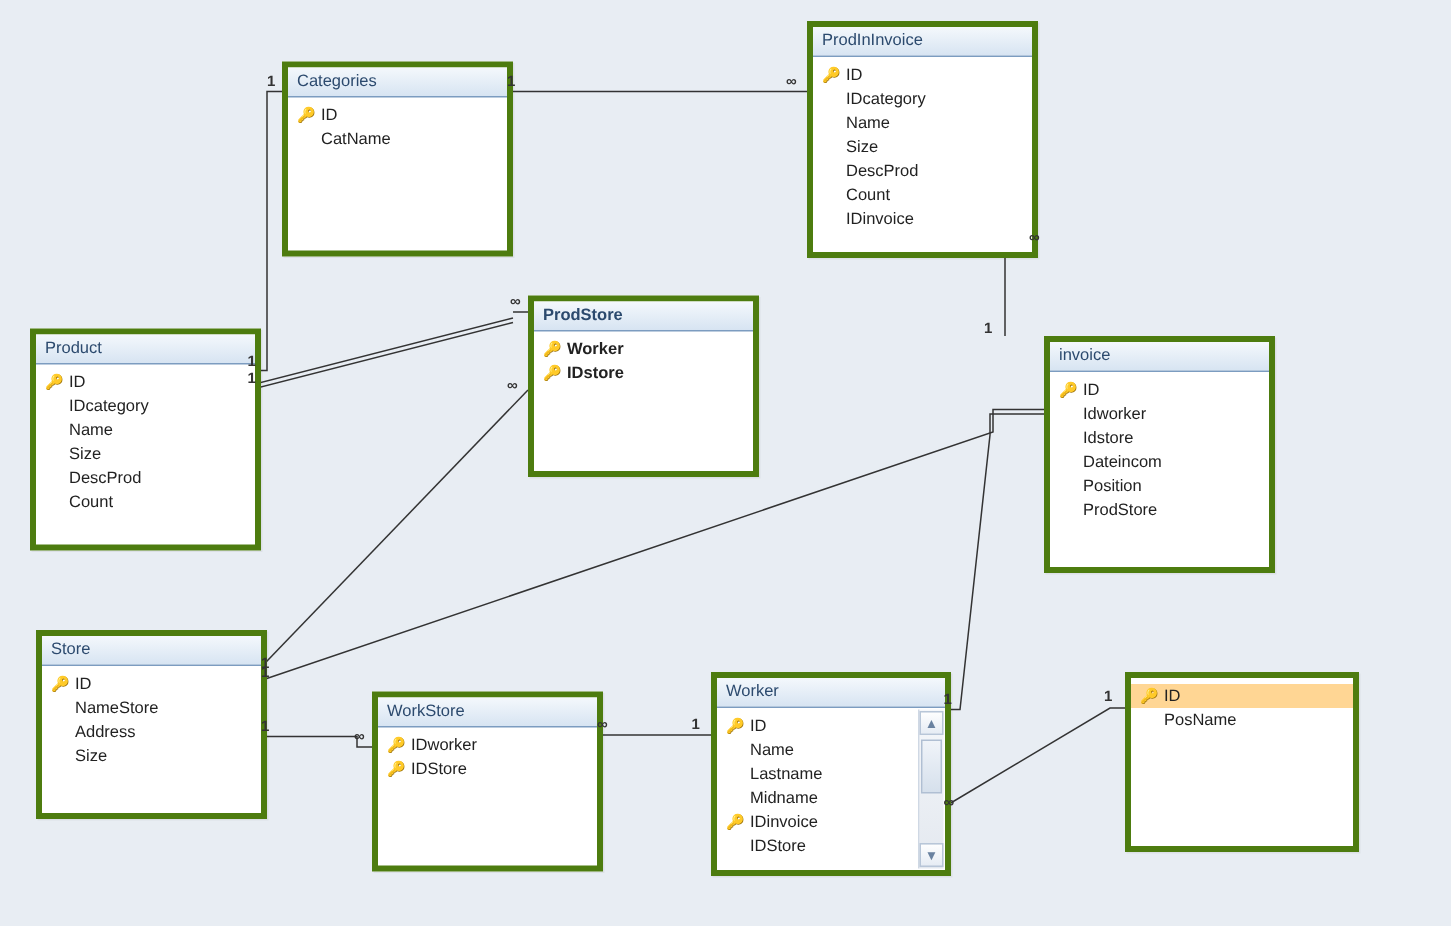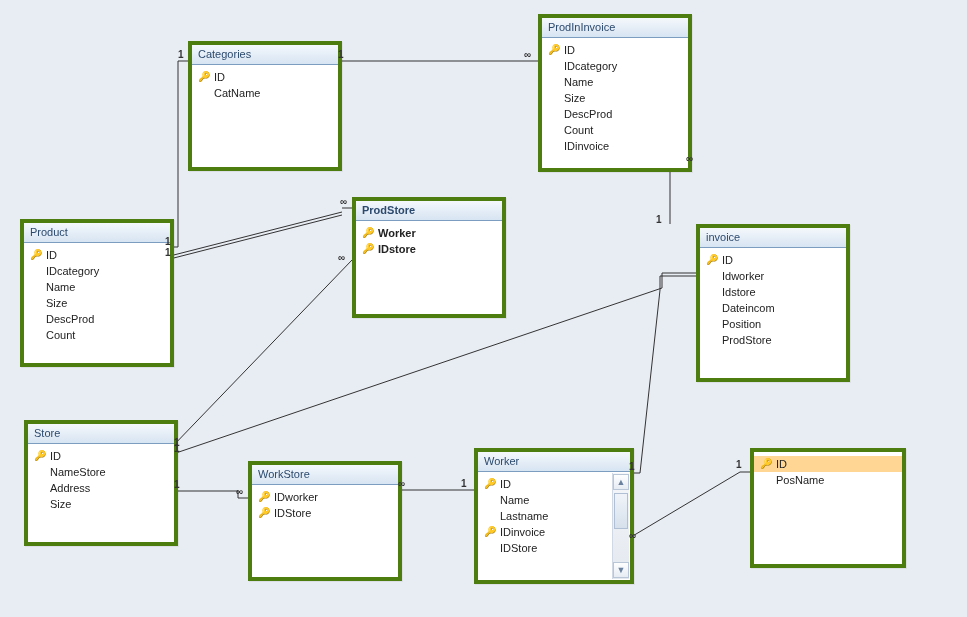--- a/index.html
+++ b/index.html
@@ -213,20 +213,23 @@
           <span class="key">🔑</span>
           <span>ID</span>
         </div>
         <div class="row">
           <span>Name</span>
         </div>
         <div class="row">
           <span>Lastname</span>
         </div>
         <div class="row">
+          <span>Midname</span>
+        </div>
+        <div class="row">
           <span class="key">🔑</span>
           <span>IDinvoice</span>
         </div>
         <div class="row">
           <span>IDStore</span>
         </div>
         <div class="scrollbar">
           <div class="arrow">▲</div>
           <div class="thumb"></div>
           <div style="flex:1"></div>

